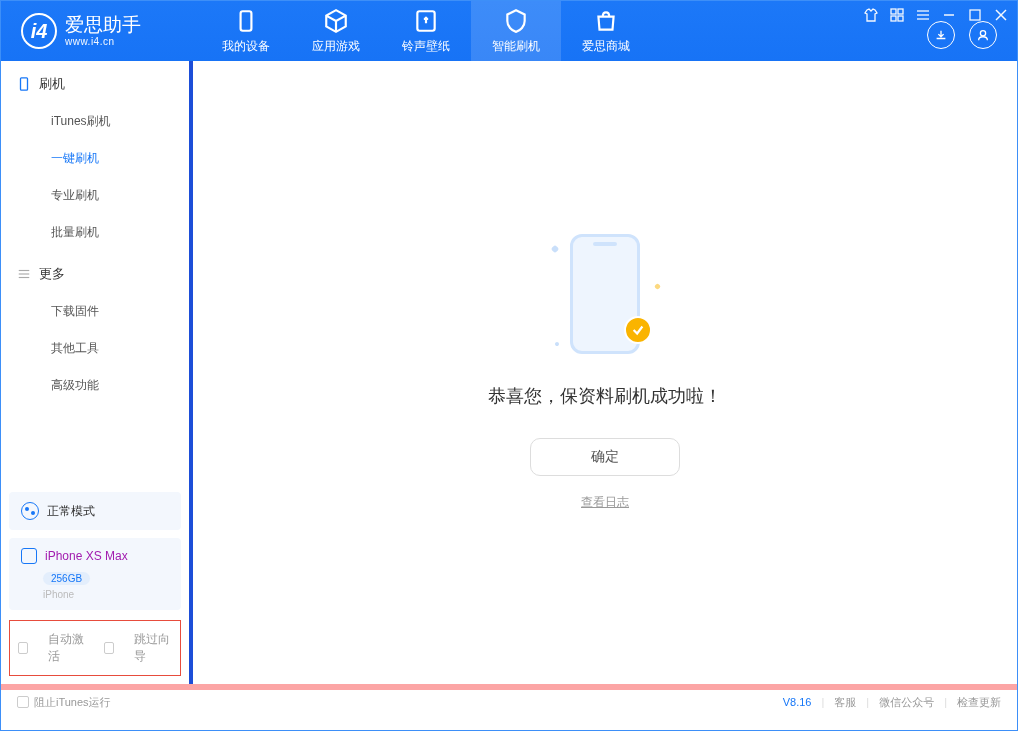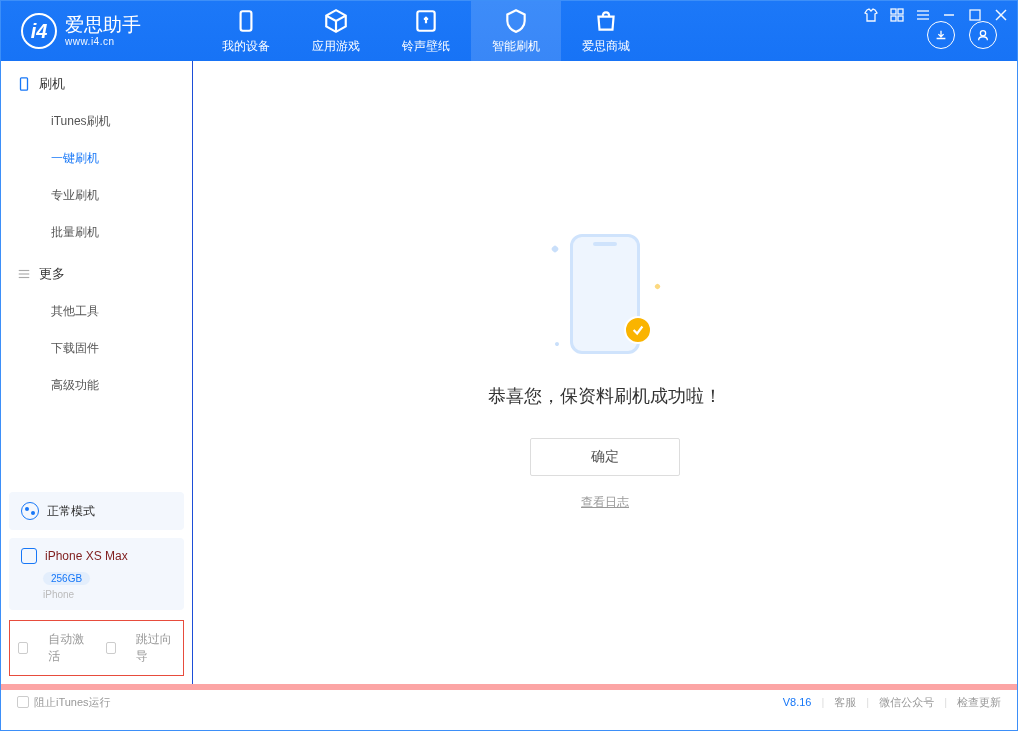--- a/index.html
+++ b/index.html
@@ -19,56 +19,56 @@
 .nav-icon { width: 26px; height: 26px; display: flex; align-items: center; justify-content: center; }
 .nav-label { font-size: 12px; }
 
 .window-controls { position: absolute; right: 8px; top: 6px; display: flex; gap: 10px; align-items: center; }
 .win-btn { width: 16px; height: 16px; cursor: pointer; opacity: 0.95; }
 .header-right-icons { position: absolute; right: 20px; bottom: 12px; display: flex; gap: 14px; }
 .hr-icon { width: 28px; height: 28px; border: 1.5px solid #fff; border-radius: 50%; display:flex; align-items:center; justify-content:center; cursor:pointer; }
 
 
 .body-area { display: flex; height: calc(100% - 76px - 30px); }
-.sidebar { width: 192px; background: #fff; border-right: 1px solid #1d4ed8; display: flex; flex-direction: column; position: relative; }
+.sidebar { width: 192px; background: #fff; border-right: 4px solid #1d4ed8; display: flex; flex-direction: column; position: relative; }
 .side-group-title { display: flex; align-items: center; gap: 8px; padding: 14px 16px 10px; font-size: 13px; color: #333; }
 .side-item { padding: 10px 16px 10px 50px; font-size: 12px; color: #555; cursor: pointer; }
 .side-item.active { color: #1777f7; }
 
 .side-status { margin: auto 8px 10px; }
 .status-box { background: #f3f7fd; border-radius: 4px; padding: 10px 12px; display: flex; align-items: center; gap: 8px; margin-bottom: 8px; font-size: 12px; color: #333; }
 .status-icon { width: 18px; height: 18px; border: 1.5px solid #1777f7; border-radius: 50%; display:flex; align-items:center; justify-content:center; position:relative; }
 .status-icon::before { content:''; width:4px; height:4px; background:#1777f7; border-radius:50%; position:absolute; top:4px; left:3px; }
 .status-icon::after { content:''; width:4px; height:4px; background:#1777f7; border-radius:50%; position:absolute; bottom:4px; right:3px; }
 
 .device-box { background: #f3f7fd; border-radius: 4px; padding: 10px 12px; }
 .device-row { display: flex; align-items: center; gap: 8px; margin-bottom: 4px; }
 .device-icon { width: 16px; height: 16px; border: 1.5px solid #1777f7; border-radius: 3px; }
-.device-name { font-size: 12px; color: #7f1d1d; font-weight: 500; }
+.device-name { font-size: 12px; color: #a21caf; font-weight: 500; }
 .badge { display:inline-block; background:#e3eefc; color:#1777f7; font-size:10px; padding:1px 8px; border-radius:9px; margin-left:22px; }
 .device-sub { font-size: 10px; color: #bbb; margin-left: 22px; margin-top:3px; }
 
 .checkbox-row { border: 1.5px solid #e74c3c; margin: 0 8px 8px; padding: 10px 8px; display: flex; gap: 18px; align-items: center; }
 .cb { display: flex; align-items: center; gap: 20px; font-size: 12px; color: #999; cursor: pointer; }
 .cb-box { width: 12px; height: 12px; border: 1px solid #ccc; border-radius:2px; }
 
 
 .main { flex: 1; display: flex; flex-direction: column; align-items: center; justify-content: center; background: #fff; }
 .phone-illustration { position: relative; margin-bottom: 30px; }
 .phone-body { width: 70px; height: 120px; border: 3px solid #cfe3fc; border-radius: 12px; background: #eef5fe; position: relative; }
 .phone-body::before { content:''; position:absolute; top:5px; left:50%; transform:translateX(-50%); width:24px; height:4px; background:#cfe3fc; border-radius:3px; }
 .check-circle { position:absolute; right:-12px; bottom:10px; width:28px; height:28px; background:#fab400; border-radius:50%; display:flex; align-items:center; justify-content:center; border:2px solid #fff; }
 .check-circle svg { width:14px; height:14px; }
 .sparkle { position:absolute; background:#c9dffa; border-radius:2px; }
 .sp1 { width:6px; height:6px; top:12px; left:-18px; transform:rotate(45deg); }
 .sp2 { width:5px; height:5px; top:50px; right:-20px; transform:rotate(45deg); background:#fcd980; }
 .sp3 { width:4px; height:4px; bottom:8px; left:-15px; transform:rotate(45deg); }
 
 .success-msg { font-size: 18px; color: #333; margin-bottom: 30px; }
-.ok-btn { width: 150px; height: 38px; border: 1px solid #ddd; background: #fff; font-size: 14px; color: #555; border-radius: 2px; cursor: pointer; margin-bottom: 18px; }
+.ok-btn { width: 150px; height: 38px; border: 1px solid #ddd; background: #fff; font-size: 14px; color: #555; border-radius: 10px; cursor: pointer; margin-bottom: 18px; }
 .log-link { font-size: 12px; color: #999; text-decoration: underline; cursor: pointer; }
 
 
 .footer { height: 30px; border-top: 6px solid #fca5a5; display: flex; align-items: center; padding: 0 16px; font-size: 11px; color: #999; }
 .footer-cb { display: flex; align-items: center; gap: 5px; cursor:pointer; }
 .footer-right { margin-left: auto; display: flex; align-items: center; gap: 10px; color: #999; }
 .footer-version { color: #1777f7; }
 .footer-sep { color: #ddd; }
 .footer-link { cursor: pointer; }
 </style>
@@ -181,22 +181,22 @@
     <div class="side-item">批量刷机</div>
 
     <div class="side-group-title">
       <svg width="14" height="14" viewBox="0 0 16 16" stroke="#aaa" stroke-width="1.3">
           <line x1="2" y1="4" x2="14" y2="4"></line>
           <line x1="2" y1="8" x2="14" y2="8"></line>
           <line x1="2" y1="12" x2="14" y2="12"></line>
         </svg>
       <span>更多</span>
     </div>
+    <div class="side-item">下载固件</div>
     <div class="side-item">其他工具</div>
-    <div class="side-item">下载固件</div>
     <div class="side-item">高级功能</div>
 
     <div class="side-status">
       <div class="status-box">
         <div class="status-icon"></div>
         <span>正常模式</span>
       </div>
       <div class="device-box">
         <div class="device-row">
           <div class="device-icon"></div>

